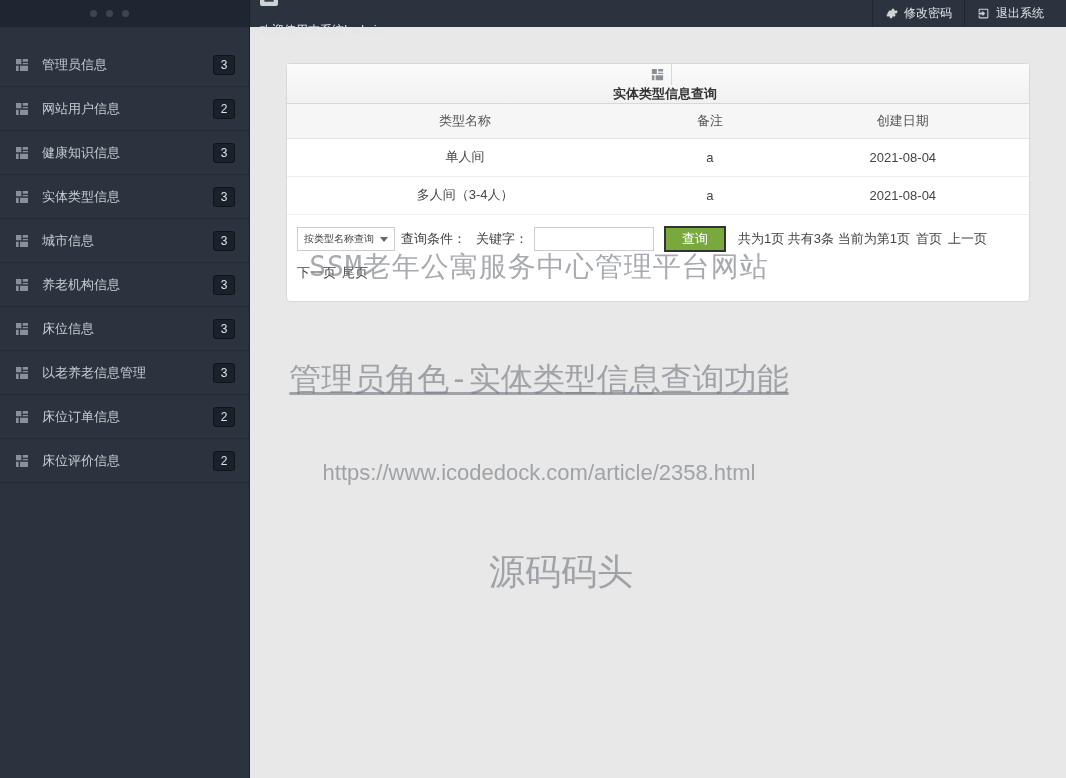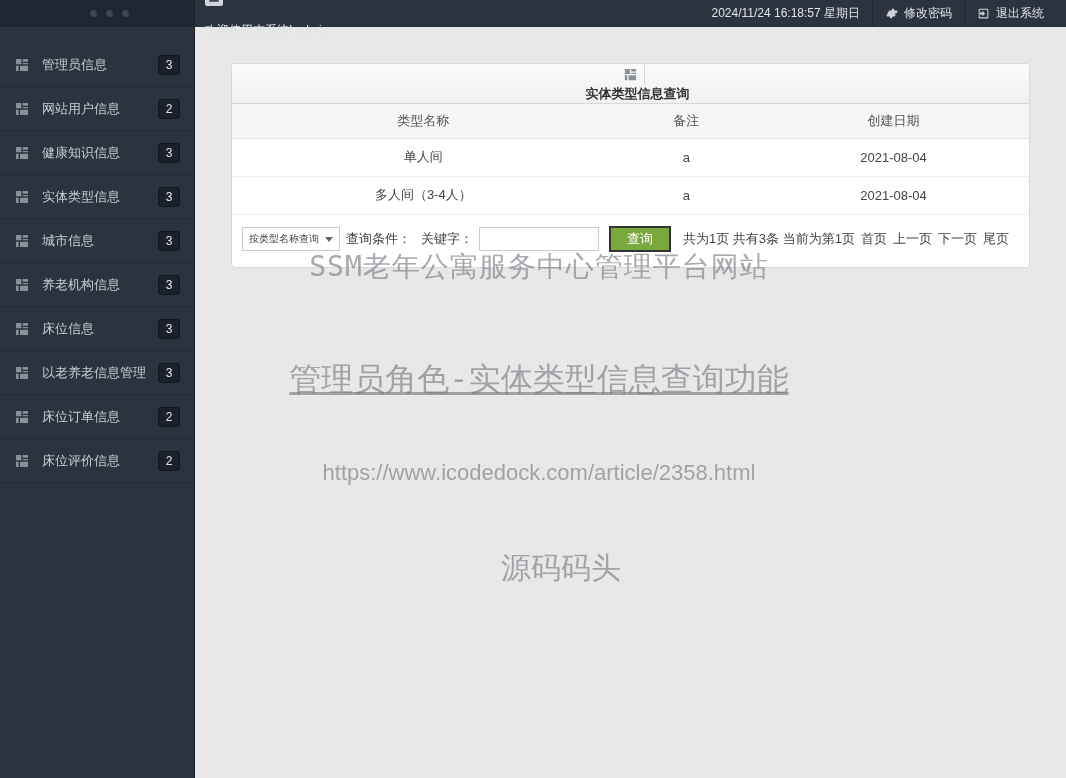--- a/index.html
+++ b/index.html
@@ -11,21 +11,21 @@
   height: 778px;
   overflow: hidden;
   position: relative;
 }
 .app {
   display: flex;
   width: 100%;
   height: 100%;
 }
 .sidebar {
-  width: 195px;
+  width: 250px;
   background: #2b333e;
   border-right: 1px solid #1a2028;
   flex-shrink: 0;
 }
 .sidebar-header {
   height: 27px;
   background: #1e2631;
   display: flex;
   align-items: center;
   padding-left: 90px;
@@ -199,21 +199,21 @@
   left: 12px; right: 0;
   text-align: center;
   color: rgba(120,125,130,0.65);
   font-weight: 500;
   pointer-events: none;
   font-family: "SimSun", "Microsoft YaHei", monospace;
 }
 .wm1 { top: 248px; font-size: 28px; letter-spacing: 1px; }
 .wm2 { top: 358px; font-size: 32px; text-decoration: underline; }
 .wm3 { top: 460px; font-size: 22px; font-family: Liberation Sans, sans-serif; }
-.wm4 { top: 548px; font-size: 30px; padding-left: 44px; }
+.wm4 { top: 548px; font-size: 36px; padding-left: 44px; }
 </style>
 </head>
 <body>
 
 <div class="app">
   <aside class="sidebar">
     <div class="sidebar-header">
       <div class="traffic-dots">
         <span class="dot"></span>
           <span class="dot"></span>
@@ -318,23 +318,20 @@
     <div class="topbar">
       <div class="topbar-left">
         <span class="avatar-icon">
           <svg viewBox="0 0 24 24">
               <path d="M12 12c2.2 0 4-1.8 4-4s-1.8-4-4-4-4 1.8-4 4 1.8 4 4 4zm0 2c-2.7 0-8 1.3-8 4v2h16v-2c0-2.7-5.3-4-8-4z"></path>
             </svg>
         </span>
         <span>欢迎使用本系统! admin</span>
       </div>
       <div class="topbar-spacer"></div>
-      <div class="topbar-section">
-        <span>2024/11/24 16:18:57 星期日</span>
-      </div>
       <div class="topbar-section bordered">
         <svg viewBox="0 0 24 24">
             <path d="M12 8a4 4 0 100 8 4 4 0 000-8zm9.4 4a7.7 7.7 0 00-.1-1l2.1-1.6-2-3.5-2.5 1a7.6 7.6 0 00-1.7-1l-.4-2.6h-4l-.4 2.6a7.6 7.6 0 00-1.7 1l-2.5-1-2 3.5L4.7 11a7.7 7.7 0 000 2l-2.1 1.6 2 3.5 2.5-1a7.6 7.6 0 001.7 1l.4 2.6h4l.4-2.6a7.6 7.6 0 001.7-1l2.5 1 2-3.5-2.1-1.6c.1-.3.1-.7.1-1z"></path>
           </svg>
         <span>修改密码</span>
       </div>
       <div class="topbar-section bordered">
         <svg viewBox="0 0 24 24">
             <path d="M10 17l5-5-5-5v3H3v4h7v3zm9-14H5a2 2 0 00-2 2v4h2V5h14v14H5v-4H3v4a2 2 0 002 2h14a2 2 0 002-2V5a2 2 0 00-2-2z"></path>
           </svg>

